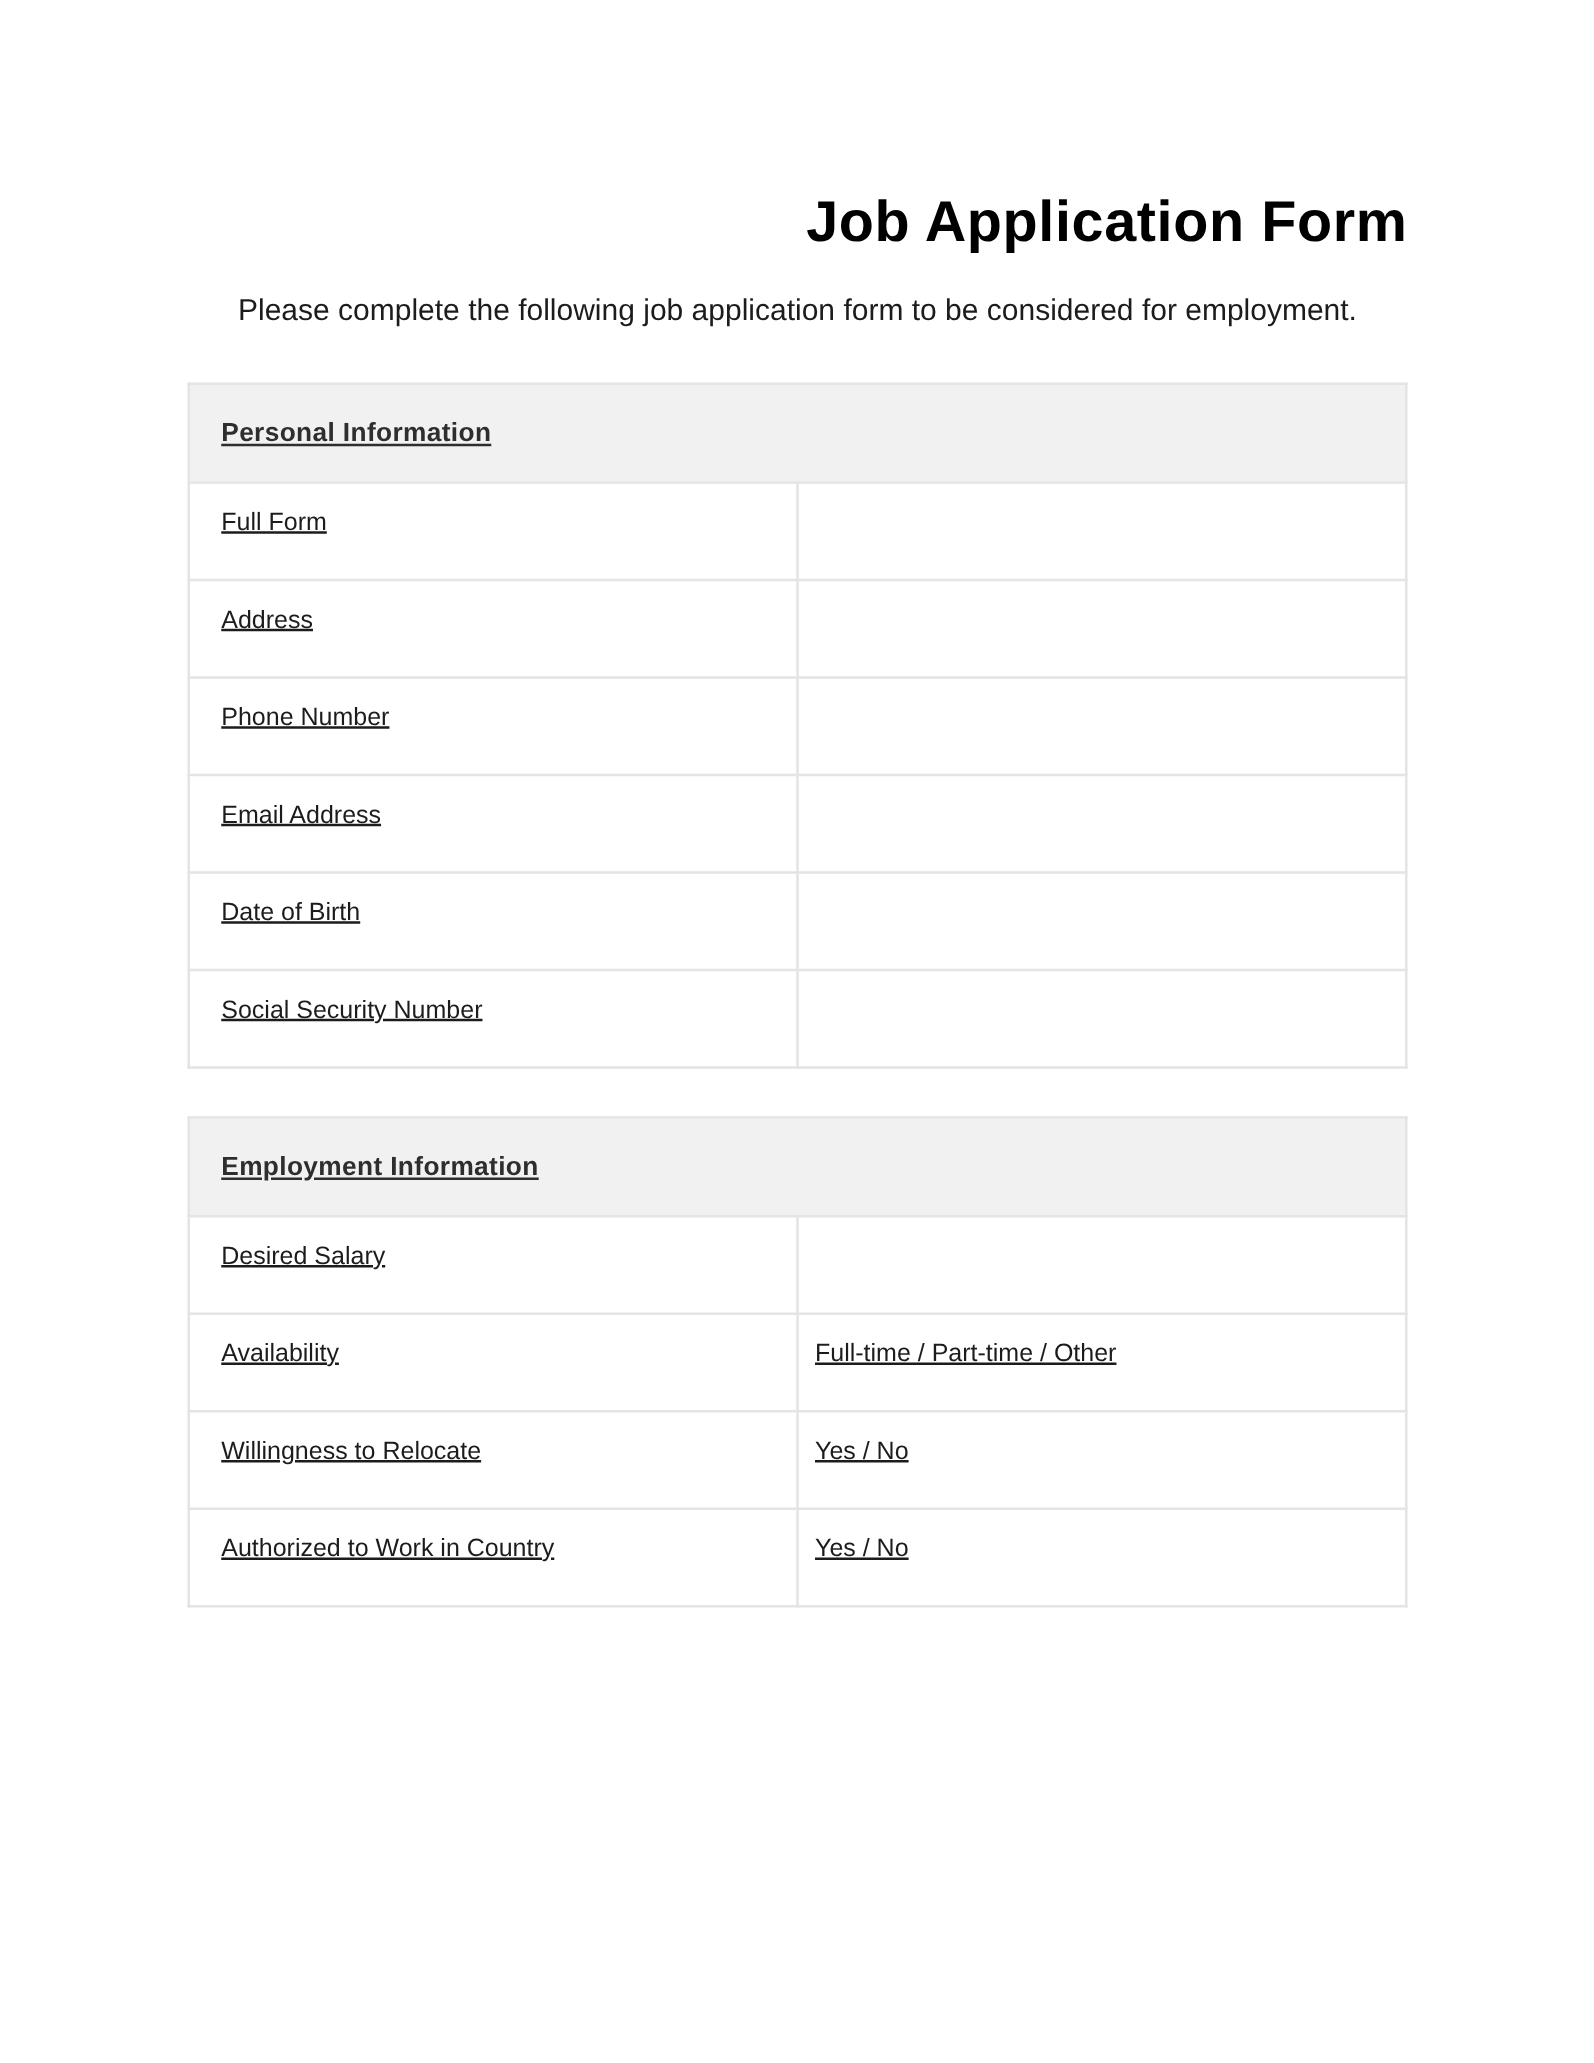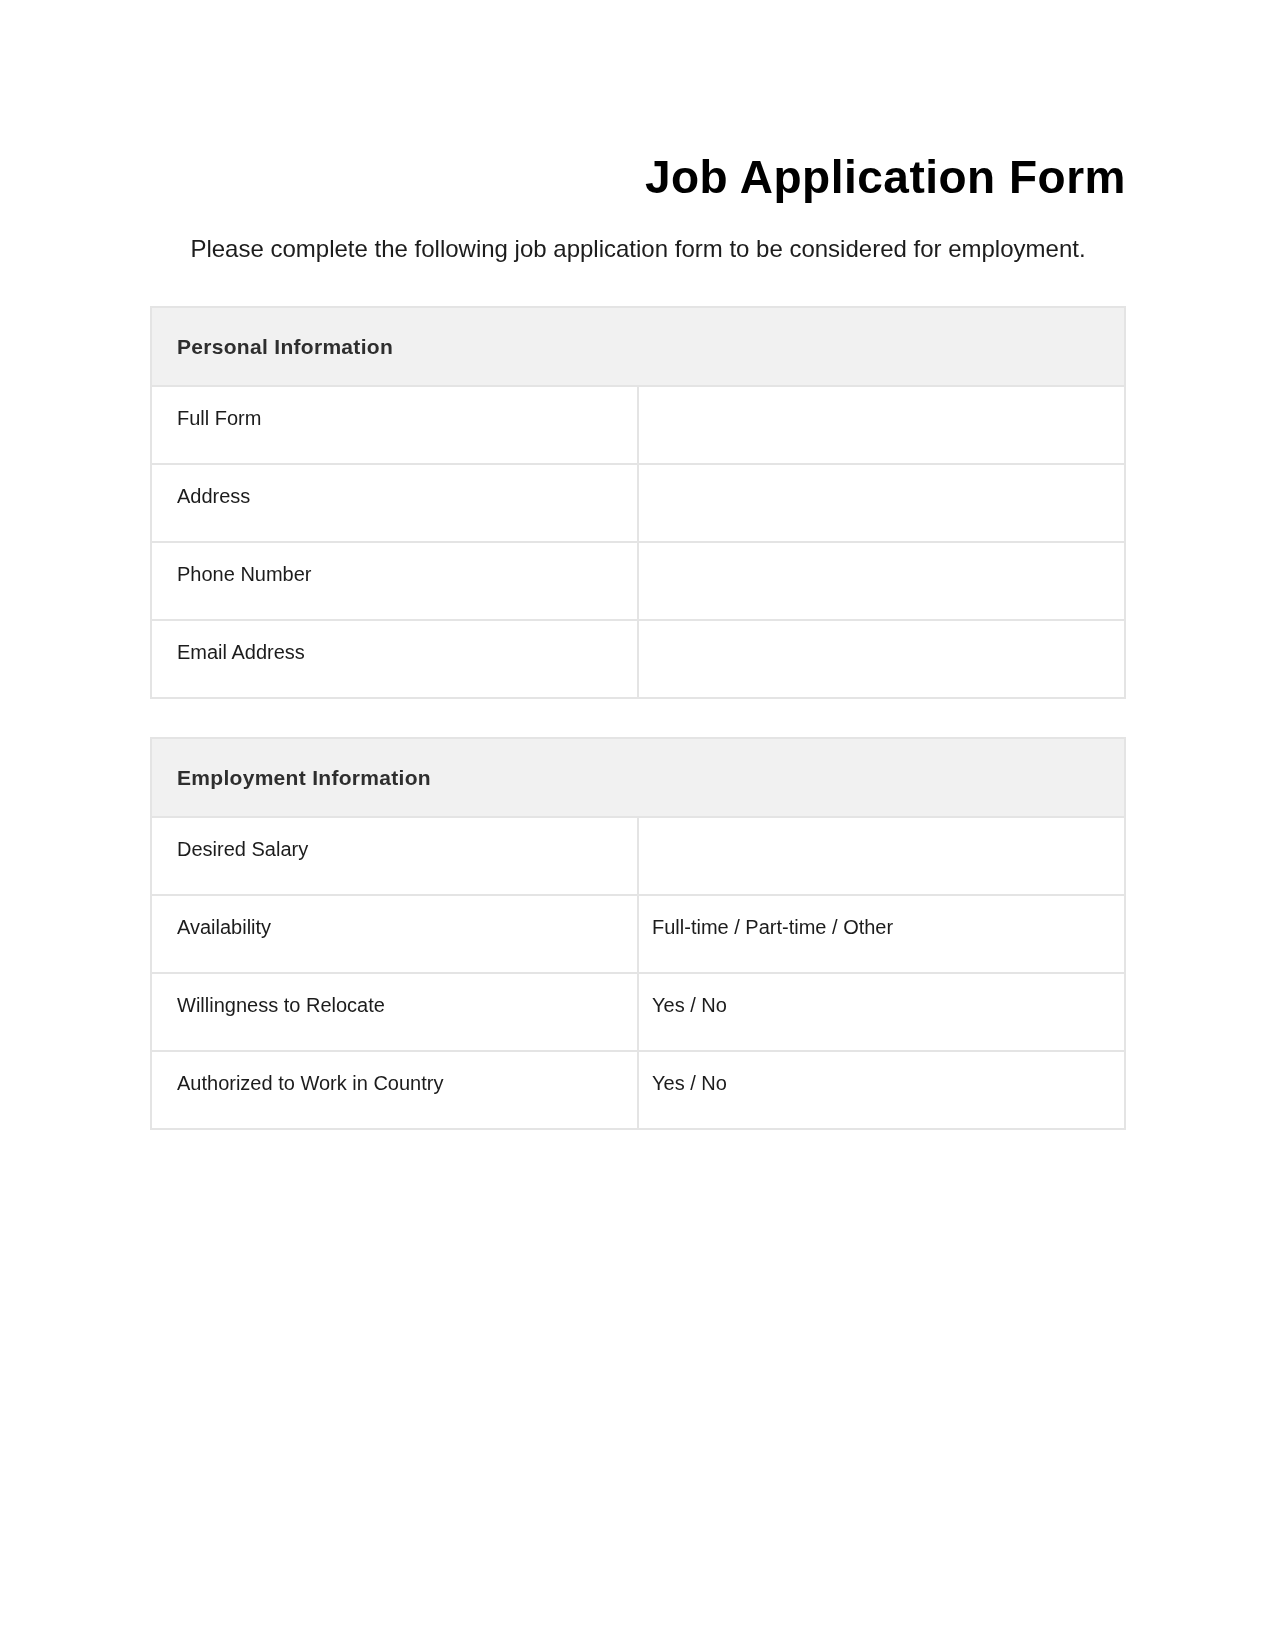--- a/index.html
+++ b/index.html
@@ -51,20 +51,21 @@
   table.form-table th,
   table.form-table td {
     border: 2px solid var(--border, #e4e4e4);
     font-size: 20px;
     line-height: 27px;
     vertical-align: top;
     text-align: left;
     font-weight: normal;
     box-sizing: border-box;
     overflow: hidden;
+    text-decoration: underline;
   }
   table.form-table th.section-header {
     background: var(--header-bg, #f1f1f1);
     color: var(--heading-text, #2e2e2e);
     font-weight: bold;
     font-size: 21px;
     padding: 25px 25px 25px 25px;
     letter-spacing: 0.3px;
   }
   table.form-table td.cell-label {
@@ -102,20 +103,28 @@
         <td class="cell-value"></td>
       </tr>
       <tr>
         <td class="cell-label">Phone Number</td>
         <td class="cell-value"></td>
       </tr>
       <tr>
         <td class="cell-label">Email Address</td>
         <td class="cell-value"></td>
       </tr>
+      <tr>
+        <td class="cell-label">Date of Birth</td>
+        <td class="cell-value"></td>
+      </tr>
+      <tr>
+        <td class="cell-label">Social Security Number</td>
+        <td class="cell-value"></td>
+      </tr>
     </tbody>
   </table>
 
   <table class="form-table second">
     <thead>
       <tr>
         <th class="section-header" colspan="2">Employment Information</th>
       </tr>
     </thead>
     <tbody>

